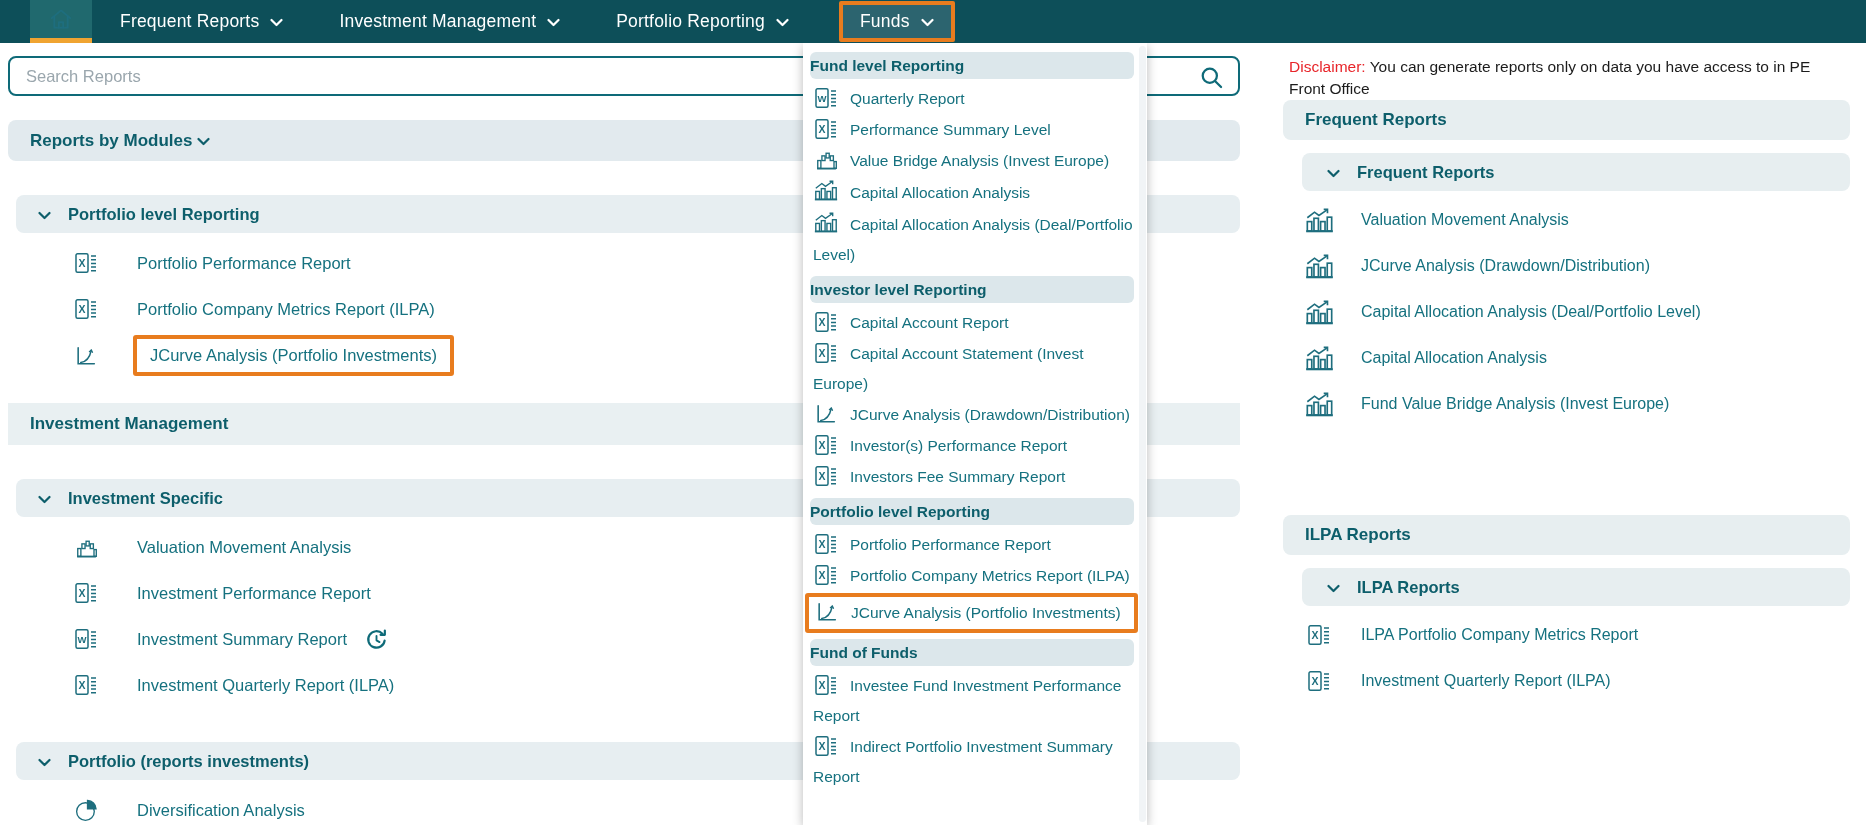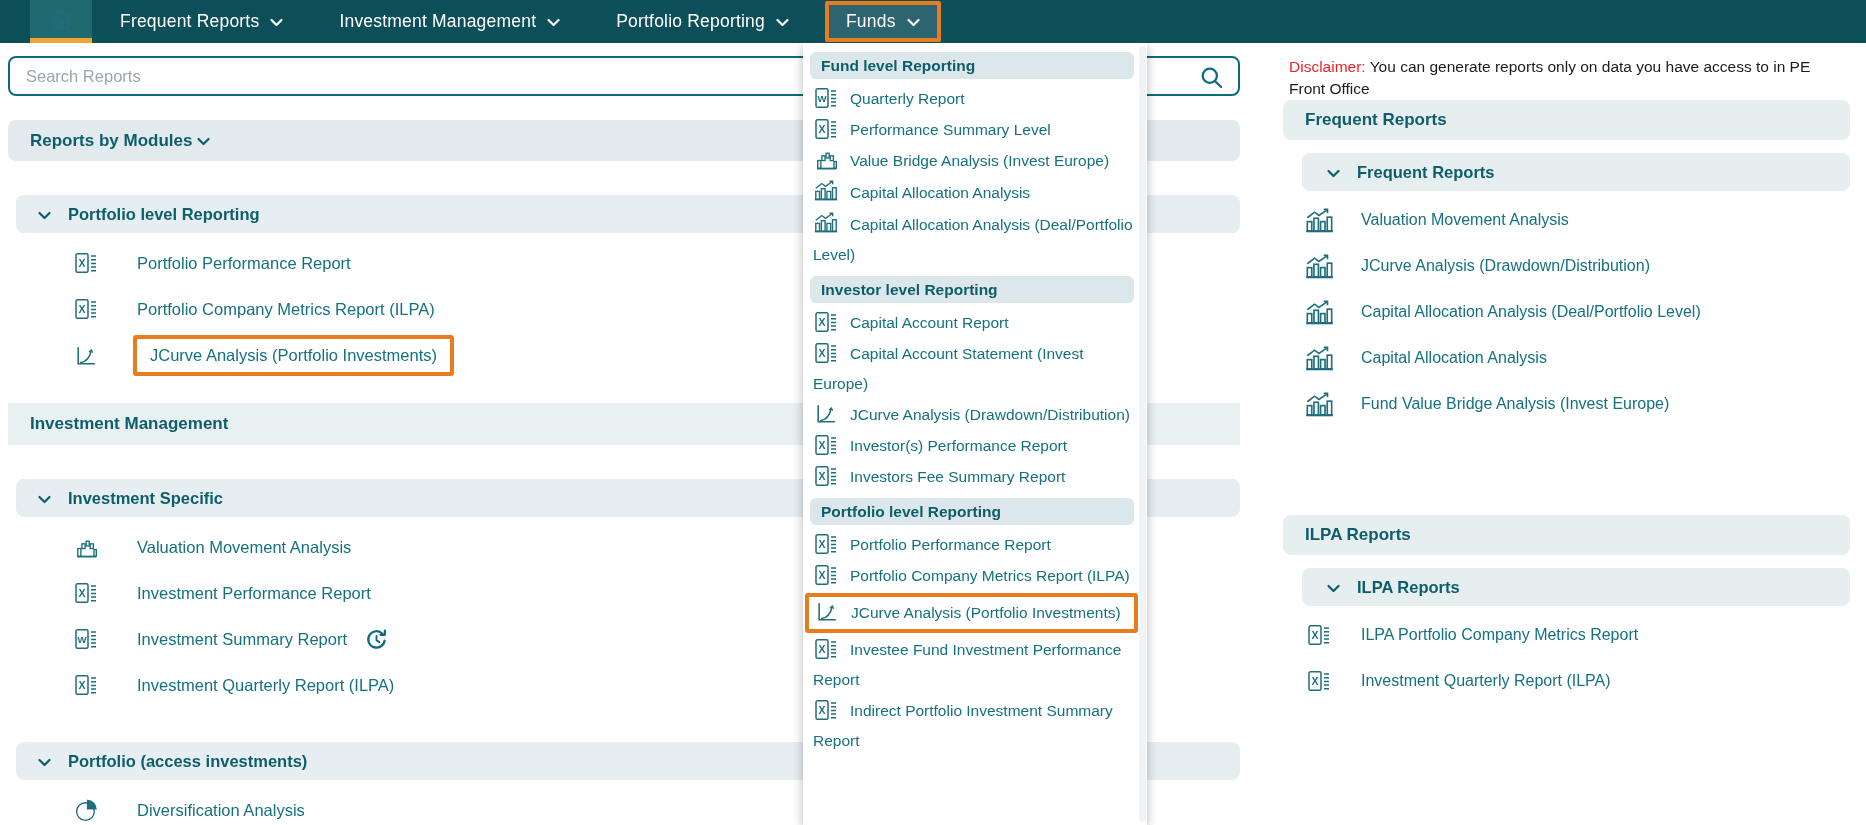--- a/index.html
+++ b/index.html
@@ -19,21 +19,21 @@
     width:62px; height:43px; margin-left:30px; background:#20696e;
     border-bottom:5px solid #f0a431; display:flex; align-items:center; justify-content:center;
     color:#fff; cursor:pointer;
   }
   .nav-item {
     display:flex; align-items:center; gap:11px; padding:0 28px; height:43px;
     font-size:17.5px; letter-spacing:.2px; cursor:pointer; white-space:nowrap;
   }
   .nav-item .chev { color:#fff; margin-top:2px; }
   .nav-item.active {
-    margin-left:8px; height:41px; padding:0 17px;
+    margin-left:22px; height:41px; padding:0 17px;
     background:#2c646f; border:4px solid #e87c1e; border-radius:2px;
   }
 
   
   .left-panel { position:absolute; left:8px; top:56px; width:1232px; z-index:1; }
   .search-box { position:relative; height:40px; border:2px solid #0e6a78; border-radius:8px; background:#fff; }
   .search-box input {
     width:100%; height:100%; border:none; outline:none; background:transparent;
     padding:0 40px 0 16px; font-size:16.5px; font-family:"Liberation Sans",sans-serif; color:#333;
   }
@@ -90,21 +90,21 @@
 
   
   .dropdown {
     position:absolute; left:803px; top:43px; width:344px; height:782px;
     background:#fff; box-shadow:0 3px 10px rgba(0,0,0,.28); z-index:20;
     padding:3px 9px 0 0; overflow:hidden;
   }
   .dd-scroll { position:absolute; right:1px; top:3px; bottom:3px; width:7px; background:#f1f4f6; border-radius:4px; }
   .dd-header {
     margin:6px 4px 5px 7px; background:#dce7eb; border-radius:6px;
-    line-height:27px; padding-left:11px; font-weight:bold; font-size:15.5px; color:#0d5e6b;
+    line-height:27px; font-weight:bold; font-size:15.5px; color:#0d5e6b;
   }
   .dd-item {
     padding:0 4px 0 10px; margin:1px 0; font-size:15.5px; color:#15717f;
     line-height:30px; cursor:pointer;
   }
   .dd-item .icon { width:26px; vertical-align:-6px; margin-right:11px; }
   .dd-item.hl { border:4px solid #e87c1e; border-radius:3px; margin:2px 0 2px 2px; padding:1px 2px 1px 5px; }
 </style>
 </head>
 <body>
@@ -283,21 +283,21 @@
   </div>
         </div>
   </div>
       <div class="block section">
     <div class="section-bar">
       <span class="chev icon">
             <svg width="13" height="9" viewBox="0 0 13 8" fill="none" stroke="currentColor" stroke-width="2.2" stroke-linecap="round" stroke-linejoin="round">
               <path d="M1.5 1.5 6.5 6.5 11.5 1.5"></path>
             </svg>
           </span>
-      <span class="label">Portfolio (access investments)</span>
+      <span class="label">Portfolio (reports investments)</span>
     </div>
     <div class="left-items">
           <div class="left-item">
     <span class="icon">
               <svg width="27" height="27" viewBox="0 0 26 26" fill="none" stroke="currentColor" stroke-width="1.3">
                 <circle cx="12" cy="14" r="8.5"></circle>
                 <path d="M14 11.5V3.3a8.5 8.5 0 0 1 8.2 8.2Z" fill="currentColor"></path>
               </svg>
             </span>
     <span class="label">Diversification Analysis</span>
@@ -578,20 +578,23 @@
   </div>
       <div class="dd-item hl">
     <span class="icon">
           <svg width="25" height="25" viewBox="0 0 24 24" fill="none" stroke="currentColor" stroke-width="1.5" stroke-linecap="round">
             <path d="M4 4.5V20h15.5"></path>
             <path d="M6.5 18.7c5.5-.6 8.6-4.8 10.1-11.6"></path>
             <path d="m14.8 8.3 1.8-1.5 1.1 2.1" stroke-width="1.3"></path>
           </svg>
         </span><span class="label">JCurve Analysis (Portfolio Investments)</span>
   </div>
+      <div class="dd-header">
+    <span class="label">Fund of Funds</span>
+  </div>
       <div class="dd-item">
     <span class="icon">
           <svg width="24" height="24" viewBox="0 0 24 24" fill="none" stroke="currentColor" stroke-width="1.5">
             <rect x="2" y="2.8" width="12" height="18.4" rx="1.5"></rect>
             <path d="M17 5h5M17 8.7h5M17 12.4h5M17 16.1h5M17 19.8h5"></path>
             <text x="8" y="16" font-size="10.5" font-weight="700" fill="currentColor" stroke="none" text-anchor="middle" font-family="Liberation Sans, sans-serif">X</text>
           </svg>
         </span><span class="label">Investee Fund Investment Performance Report</span>
   </div>
       <div class="dd-item">

